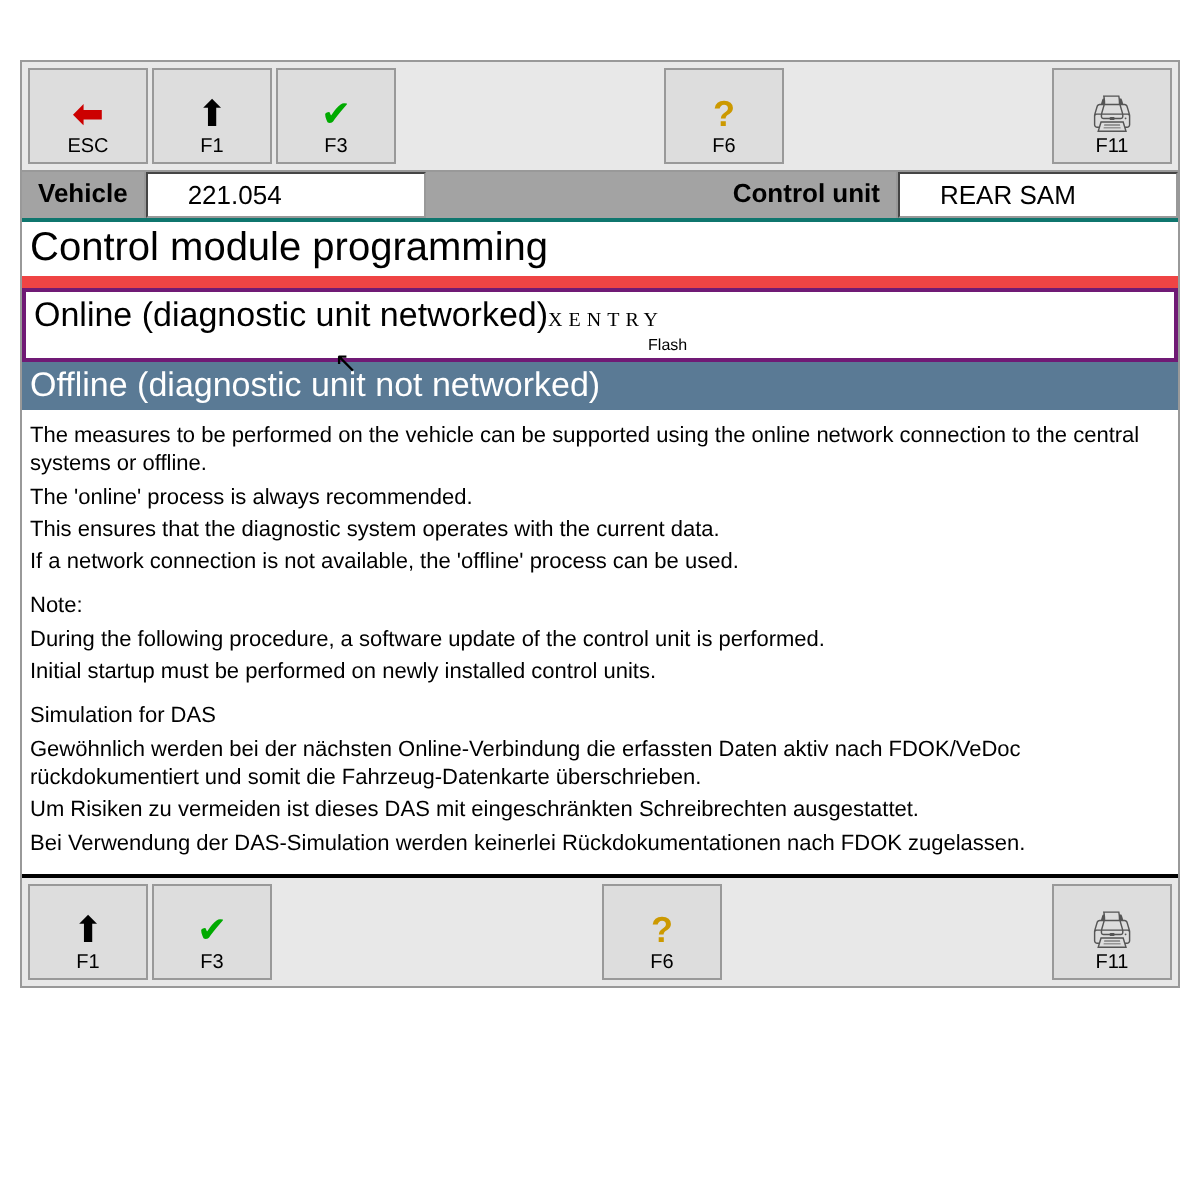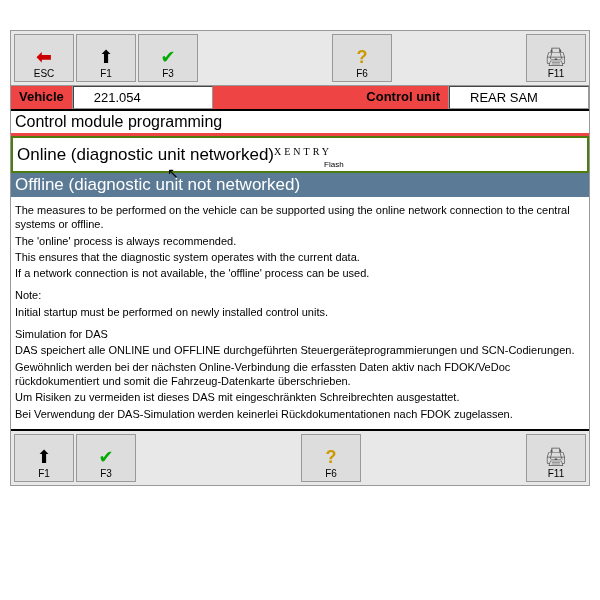--- a/index.html
+++ b/index.html
@@ -2,27 +2,27 @@
 <html><head>
   <meta charset="utf-8">
   <style>
     * { margin: 0; padding: 0; box-sizing: border-box; }
     body { font-family: Arial, sans-serif; background: #fff; width: 600px; height: 600px; overflow: hidden; }
     .app { border: 1px solid #999; margin: 30px 10px 10px 10px; background: #e8e8e8; }
     .toolbar { display: flex; background: #e8e8e8; padding: 2px; gap: 0; border-bottom: 1px solid #999; }
     .tbtn { display: flex; flex-direction: column; align-items: center; justify-content: flex-end; width: 60px; height: 48px; border: 1px solid #999; background: #ddd; margin: 1px; cursor: pointer; font-size: 10px; padding-bottom: 2px; }
     .tbtn .icon { font-size: 18px; margin-bottom: 2px; line-height: 1; }
     .spacer { flex: 1; }
-    .info-row { display: flex; background: #ef4444; border-bottom: 2px solid #000000; font-size: 13px; }
+    .info-row { display: flex; background: #a3a3a3; border-bottom: 2px solid #0f766e; font-size: 13px; }
     .info-label { padding: 3px 8px; font-weight: bold; border-right: 1px solid #999; }
     .info-value { padding: 3px 20px; background: #fff; border: 1px inset #999; flex: 0 0 auto; min-width: 140px; }
     .info-spacer { flex: 1; }
     .content { background: #fff; }
-    .heading { font-size: 16px; padding: 2px 4px; border-bottom: 3px solid #ef4444; }
-    .option-online { font-size: 17px; padding: 2px 4px; border: 2px solid #4d7c0f; position: relative; display: flex; align-items: center; }
+    .heading { font-size: 20px; padding: 2px 4px; border-bottom: 6px solid #ef4444; }
+    .option-online { font-size: 17px; padding: 2px 4px; border: 2px solid #701a75; position: relative; display: flex; }
     .xentry { font-size: 10px; letter-spacing: 3px; font-family: Verdana; }
     .xentry-sub { font-size: 8px; margin-left: 50px; display: block; }
     .option-offline { background: #5a7a95; color: #fff; font-size: 17px; padding: 2px 4px; position: relative; }
     .cursor { position: absolute; left: 156px; top: -8px; font-size: 14px; color: #000; }
     .body-text { font-size: 11px; padding: 6px 4px; line-height: 1.3; }
     .body-text p { margin-bottom: 2px; }
     .bold { font-weight: normal; }
     .note-section { margin-top: 8px; }
     .sim-section { margin-top: 8px; }
     .footer-toolbar { display: flex; background: #e8e8e8; padding: 2px; border-top: 2px solid #000; }
@@ -84,26 +84,26 @@
     </div>
 
     <div class="body-text">
       <p>The measures to be performed on the vehicle can be supported using the online network connection to the central systems or offline.</p>
       <p>The 'online' process is always recommended.</p>
       <p>This ensures that the diagnostic system operates with the current data.</p>
       <p>If a network connection is not available, the 'offline' process can be used.</p>
 
       <div class="note-section">
         <p class="bold">Note:</p>
+        <p class="bold">During the following procedure, a software update of the control unit is performed.</p>
         <p class="bold">Initial startup must be performed on newly installed control units.</p>
       </div>
 
       <div class="sim-section">
         <p>Simulation for DAS</p>
-        <p>DAS speichert alle ONLINE und OFFLINE durchgeführten Steuergeräteprogrammierungen und SCN-Codierungen.</p>
         <p>Gewöhnlich werden bei der nächsten Online-Verbindung die erfassten Daten aktiv nach FDOK/VeDoc rückdokumentiert und somit die Fahrzeug-Datenkarte überschrieben.</p>
         <p>Um Risiken zu vermeiden ist dieses DAS mit eingeschränkten Schreibrechten ausgestattet.</p>
         <p>Bei Verwendung der DAS-Simulation werden keinerlei Rückdokumentationen nach FDOK zugelassen.</p>
       </div>
     </div>
   </div>
 
   <div class="footer-toolbar">
     <div class="tbtn">
       <span class="icon arrow-up">⬆</span>

